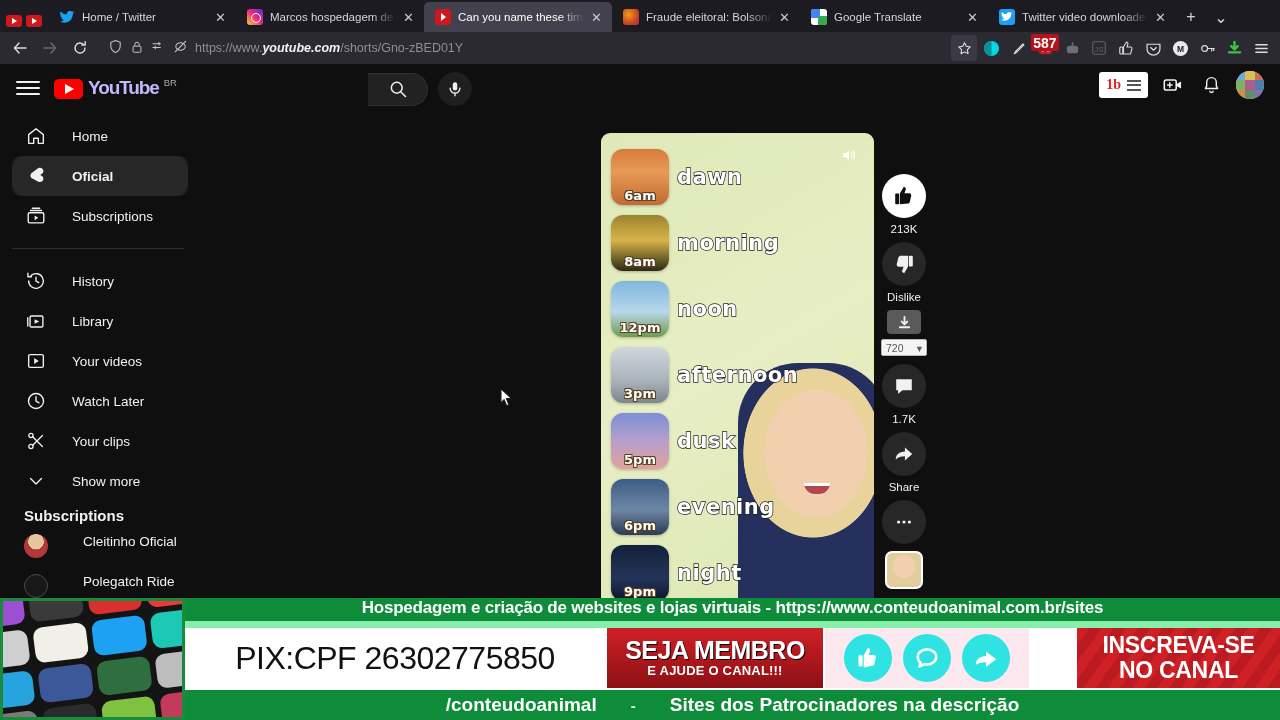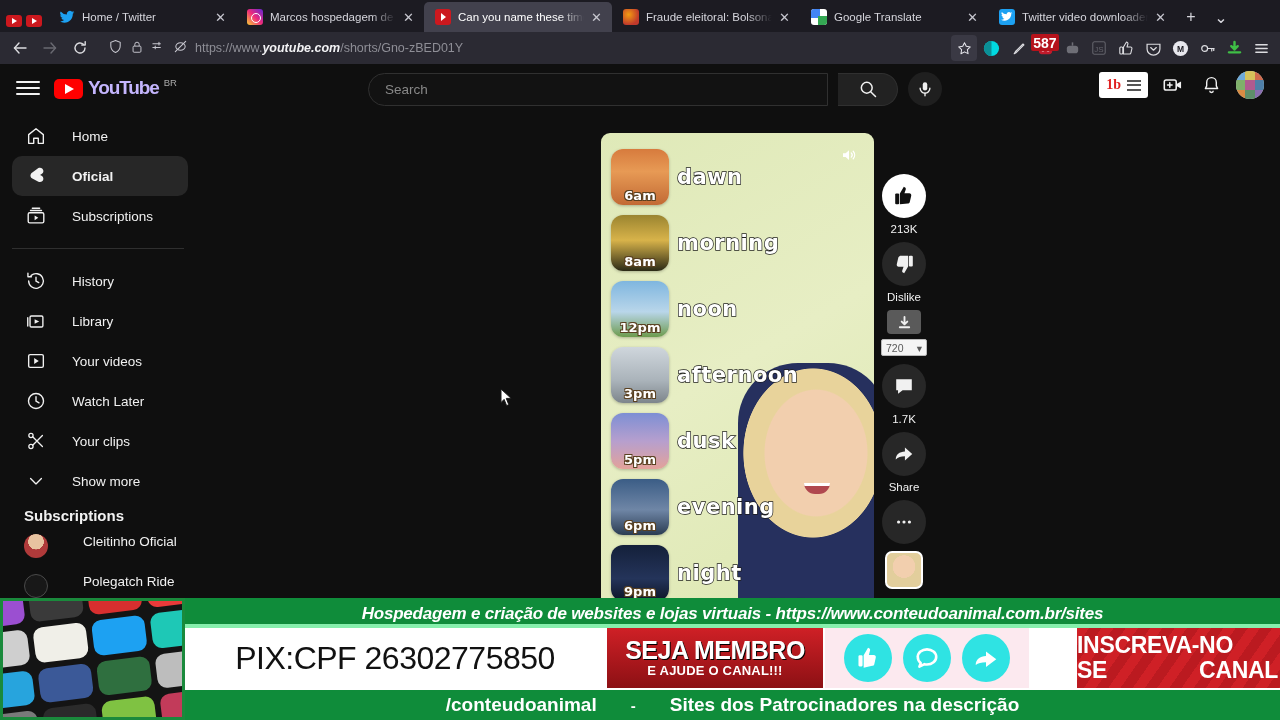--- a/index.html
+++ b/index.html
@@ -257,23 +257,22 @@
     border:3px solid #1a8a3c;
   }
   .appgrid {
     position:absolute; inset:-8px; display:grid;
     grid-template-columns:repeat(4,1fr); grid-template-rows:repeat(4,1fr); gap:5px;
     transform: rotate(-7deg) scale(1.18);
   }
   .appgrid span { border-radius:8px; display:block; }
   .ovright { position:absolute; left:185px; top:0; width:1095px; height:122px; }
   .band-top {
-    height:30px; background:#0f8c3a; display:flex; align-items:flex-end; justify-content:center;
-    border-bottom:4px solid #86efac;
-    font-style:italic;
+    height:30px; background:#0f8c3a; display:flex; align-items:flex-start; justify-content:center;
+    border-bottom:7px solid #86efac;
   }
   .band-top span {
     color:#fff; font-size:17px; font-weight:800; letter-spacing:-.2px;
     font-family:"Liberation Sans", sans-serif;
   }
   .band-mid { height:60px; display:flex; align-items:stretch; background:#fff; }
   .pixcell {
     flex:0 0 420px; background:#fff; display:flex; align-items:center; justify-content:center;
   }
   .pixcell span { color:#111; font-size:32px; font-weight:400; letter-spacing:-.5px; }
@@ -288,21 +287,21 @@
   .iconcell {
     flex:1 1 auto; background:#fce9ef; display:flex; align-items:center; justify-content:space-around;
     padding:0 14px;
   }
   .cyanic {
     width:48px; height:48px; border-radius:50%; background:#2fe3e3;
     display:flex; align-items:center; justify-content:center; color:#fff; font-size:24px;
   }
   .subscell {
     flex:0 0 205px; background:repeating-linear-gradient(125deg,#cf2026 0 10px,#bb1a20 10px 20px);
-    display:flex; align-items:center; justify-content:center;
+    display:flex; flex-direction:column; align-items:center; justify-content:center;
     border-left:2px solid #fff;
     margin-left:46px;
   }
   .subscell div { color:#fff; font-size:23px; font-weight:800; line-height:25px; letter-spacing:-.3px; }
   .band-bot {
     height:32px; background:#0f8c3a; display:flex; align-items:center; justify-content:center; gap:34px;
     border-top:2px solid #fff;
   }
   .band-bot .b1 { color:#fff; font-size:19px; font-weight:700; }
   .band-bot .b2 { color:#fff; font-size:15px; font-weight:700; }
@@ -498,21 +497,20 @@
           <i></i>
           <i></i>
         </div>
       <div class="ytlogo">
         <span class="play"></span>
         <span class="word">YouTube</span>
         <span class="cc">BR</span>
       </div>
 
       <div class="searchwrap">
-        <div class="searchbox">Search</div>
         <div class="searchbtn">
           <svg width="20" height="20" viewBox="0 0 24 24">
               <circle cx="10.5" cy="10.5" r="6.5" stroke="#f1f1f1" stroke-width="1.8" fill="none"></circle>
               <path d="M15.5 15.5L21 21" stroke="#f1f1f1" stroke-width="1.8" stroke-linecap="round"></path>
             </svg>
         </div>
         <div class="micbtn">
           <svg width="18" height="18" viewBox="0 0 24 24">
               <rect x="9" y="3" width="6" height="11" rx="3" fill="#f1f1f1"></rect>
               <path d="M5.5 11a6.5 6.5 0 0 0 13 0" stroke="#f1f1f1" stroke-width="1.8" fill="none" stroke-linecap="round"></path>

